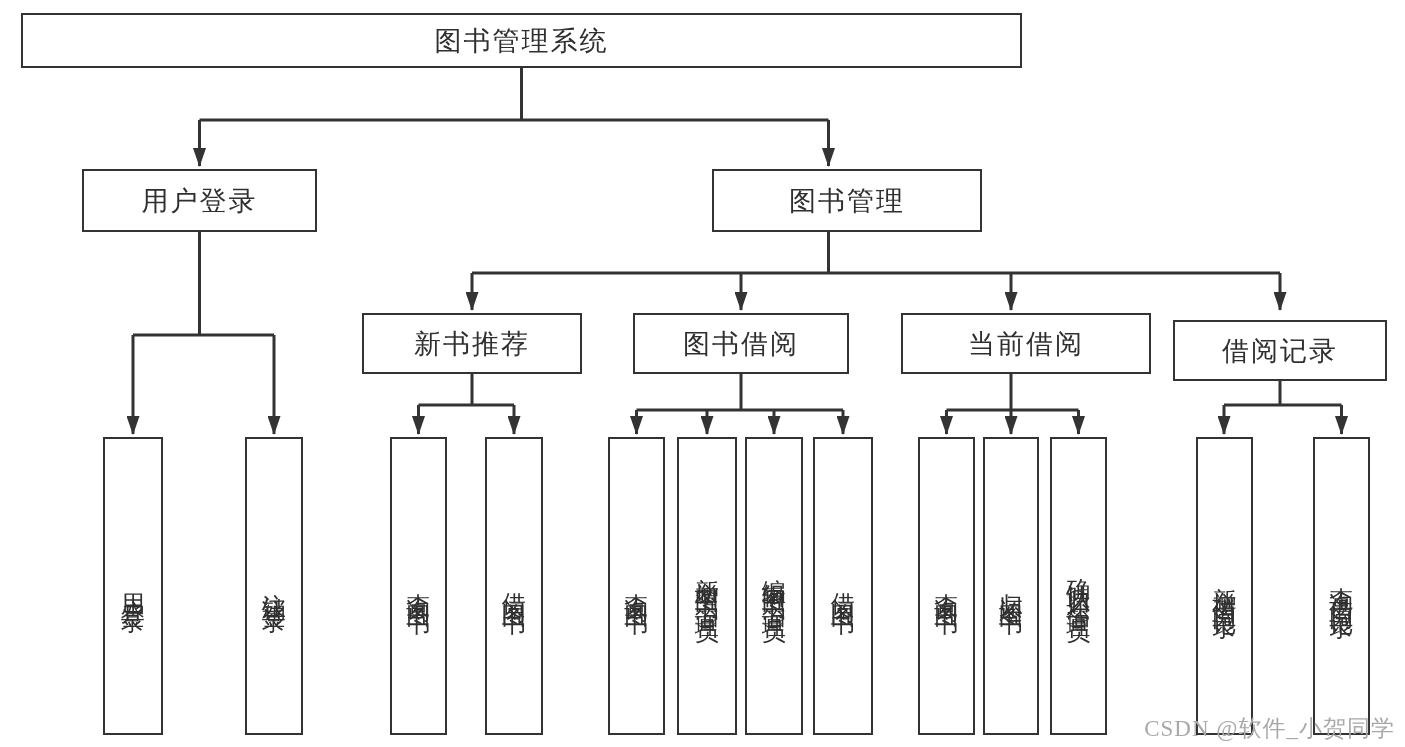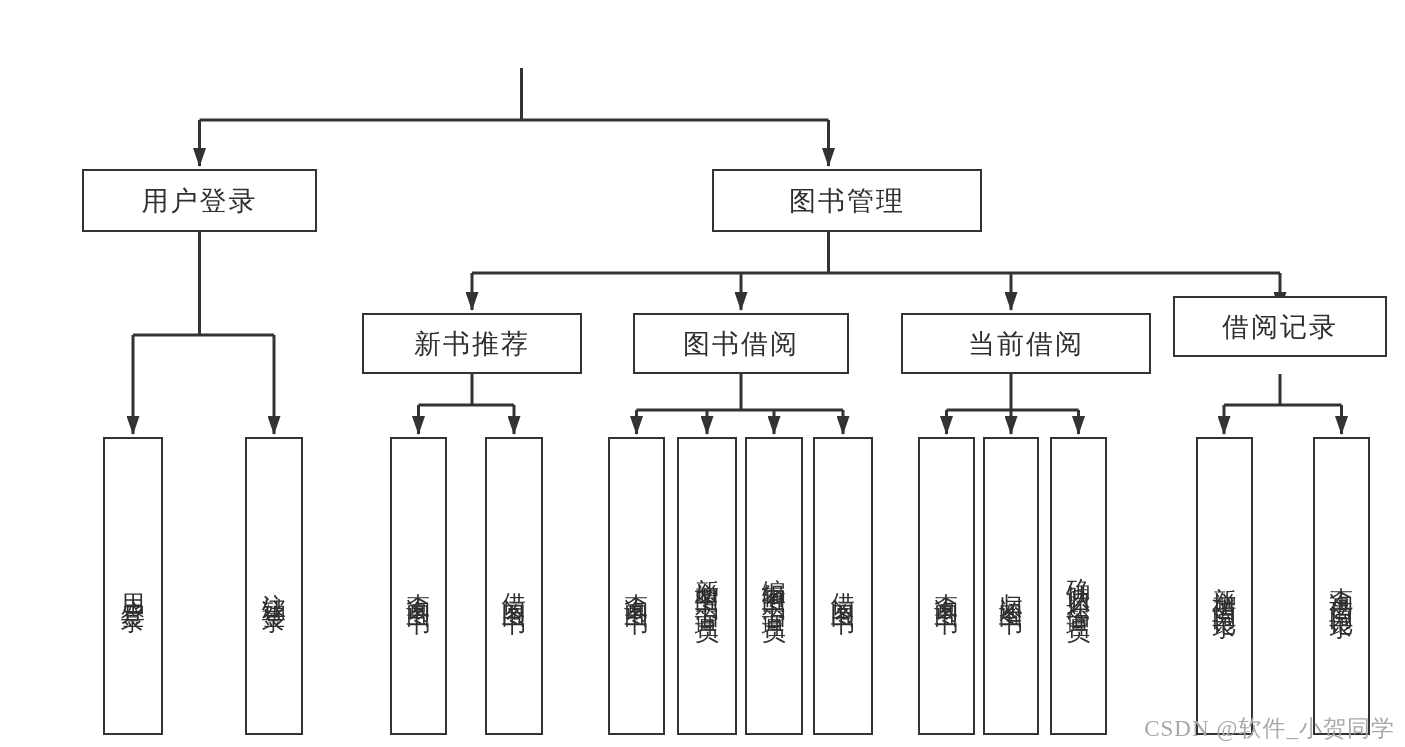--- a/index.html
+++ b/index.html
@@ -94,28 +94,29 @@
     <path class="seg" d="M1011 374 V410 M946.5 410 H1078.5"></path>
     <line class="seg" x1="946.5" y1="410" x2="946.5" y2="434" marker-end="url(#arrowhead)"></line>
     <line class="seg" x1="1011" y1="410" x2="1011" y2="434" marker-end="url(#arrowhead)"></line>
     <line class="seg" x1="1078.5" y1="410" x2="1078.5" y2="434" marker-end="url(#arrowhead)"></line>
 
     <path class="seg" d="M1280 374 V405 M1224 405 H1341.5"></path>
     <line class="seg" x1="1224" y1="405" x2="1224" y2="434" marker-end="url(#arrowhead)"></line>
     <line class="seg" x1="1341.5" y1="405" x2="1341.5" y2="434" marker-end="url(#arrowhead)"></line>
   </svg>
 
+  <div class="box h-box" style="left:21px;top:13px;width:1001px;height:55px">图书管理系统</div>
 
   <div class="box h-box" style="left:82px;top:169px;width:235px;height:63px">用户登录</div>
   <div class="box h-box" style="left:712px;top:169px;width:270px;height:63px">图书管理</div>
 
   <div class="box h-box" style="left:362px;top:313px;width:220px;height:61px">新书推荐</div>
   <div class="box h-box" style="left:633px;top:313px;width:216px;height:61px">图书借阅</div>
   <div class="box h-box" style="left:901px;top:313px;width:250px;height:61px">当前借阅</div>
-  <div class="box h-box" style="left:1173px;top:296px;width:214px;height:61px">借阅记录</div>
+  <div class="box h-box" style="left:1173px;top:320px;width:214px;height:61px">借阅记录</div>
 
   <div class="box leaf" style="left:103px;top:437px;width:60px;height:298px">
     <span>用户登录</span>
   </div>
   <div class="box leaf" style="left:245px;top:437px;width:58px;height:298px">
     <span>注销登录</span>
   </div>
 
   <div class="box leaf" style="left:390px;top:437px;width:57px;height:298px">
     <span>查询图书</span>

